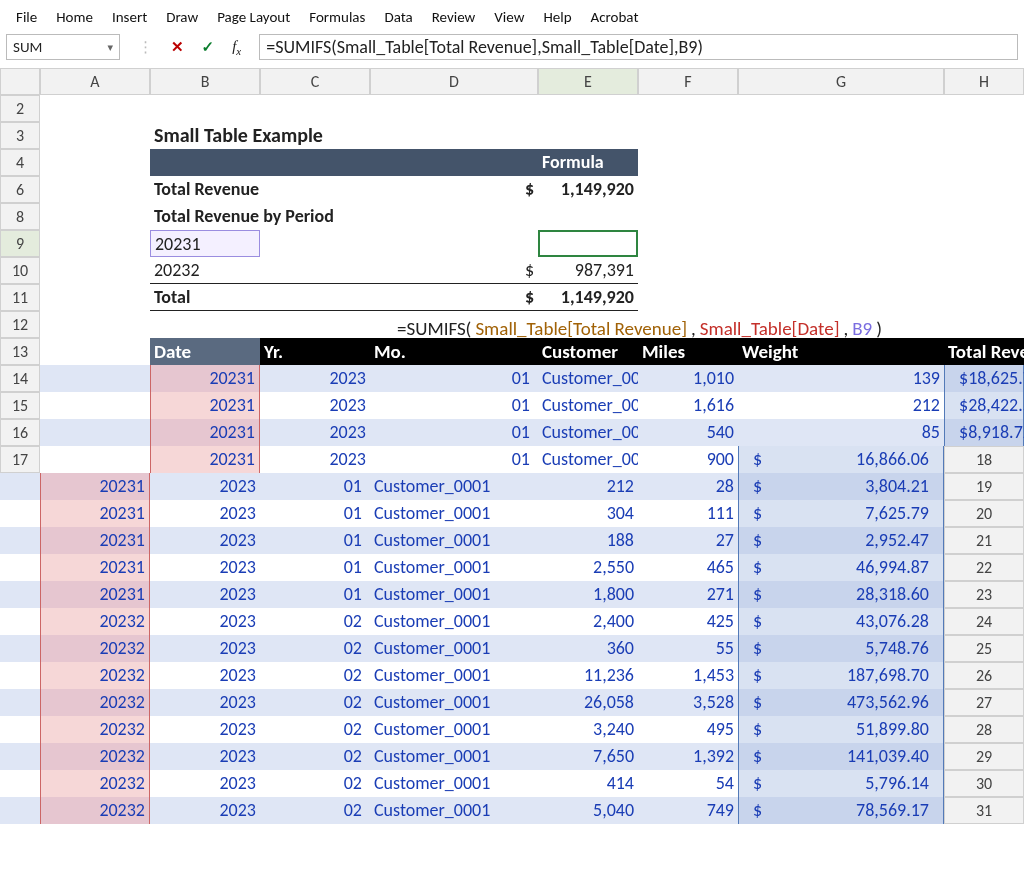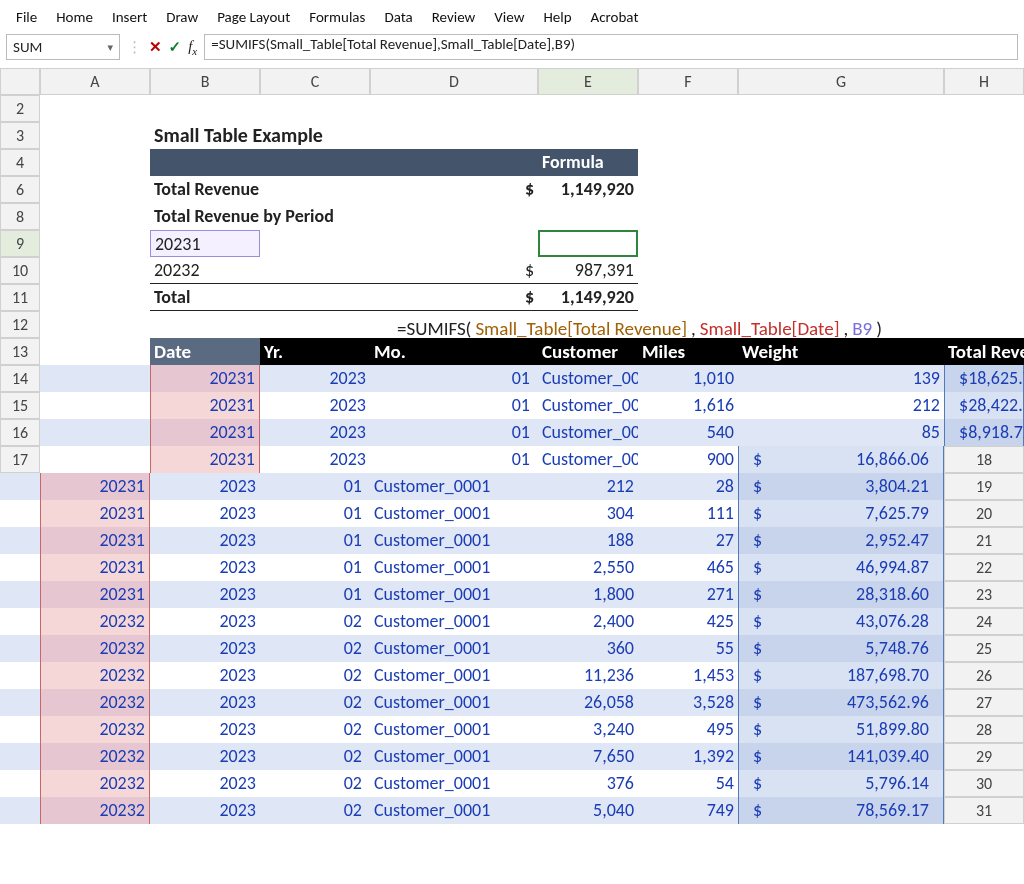--- a/index.html
+++ b/index.html
@@ -1,26 +1,26 @@
 <!DOCTYPE html>
 <html><head>
 <meta charset="utf-8">
 <style>
 html,body{margin:0;padding:0;font-family:"Segoe UI","Calibri",Arial,sans-serif;font-size:16px;color:#222;background:#fff;width:1024px;height:884px;overflow:hidden}
 .menu-bar{display:flex;gap:19px;padding:8px 16px 6px 16px;font-size:15px;color:#111}
 .menu-item{cursor:default}
-.fx-bar{display:flex;align-items:center;gap:7px;padding:0 6px 6px 6px;height:30px;font-size:15px}
+.fx-bar{display:flex;align-items:center;gap:18px;padding:0 6px 6px 6px;height:30px;font-size:15px}
 .name-box{width:100px;height:24px;border:1px solid #bbb;padding:0 6px;display:flex;align-items:center}
 .name-chevron{margin-left:auto;font-size:11px;color:#666}
 .fx-sep{color:#bbb}
 .x-icon{color:#b00;font-weight:bold}
 .chk-icon{color:#0a7d2d;font-weight:bold}
 .fx-label{font-style:italic;font-family:"Times New Roman",serif}
 .fx-sub{font-size:11px;vertical-align:sub}
-.fx-input{flex:1;height:24px;border:1px solid #bbb;padding:0 6px;display:flex;align-items:flex-start;font-size:15px}
+.fx-input{flex:1;height:24px;border:1px solid #bbb;padding:0 6px;display:flex;align-items:center;font-size:18px}
 
 .grid{display:grid;grid-template-columns:40px 110px 110px 110px 168px 100px 100px 206px 80px;grid-auto-rows:27px;font-size:18px}
 .col-hdr{background:#f2f2f2;border:1px solid #d0d0d0;font-size:16px;text-align:center;line-height:26px;color:#444;font-weight:400}
 .row-hdr{background:#f2f2f2;border:1px solid #d0d0d0;font-size:16px;text-align:center;line-height:26px;color:#444}
 .cell{padding:0 4px;line-height:27px;white-space:nowrap}
 .bold{font-weight:700}
 .center{}
 .right{text-align:right}
 
 .band-hdr{background:#44546a;color:#fff;font-weight:700}
@@ -364,21 +364,21 @@
           <span class="dollar">$</span>
           <span class="amt">141,039.40</span>
         </div>
       </div>
       <div class="row-hdr">29</div>
       <div class="cell row-odd"></div>
       <div class="cell col-date">20232</div>
       <div class="cell right col-blue row-odd">2023</div>
       <div class="cell right col-blue row-odd" style="padding-right: 8px;">02</div>
       <div class="cell col-blue row-odd">Customer_0001</div>
-      <div class="cell right col-blue row-odd">376</div>
+      <div class="cell right col-blue row-odd">414</div>
       <div class="cell right col-blue row-odd">54</div>
       <div class="cell rev-wrap light">
         <div class="rev-cell">
           <span class="dollar">$</span>
           <span class="amt">5,796.14</span>
         </div>
       </div>
       <div class="row-hdr">30</div>
       <div class="cell row-even"></div>
       <div class="cell col-date odd">20232</div>

